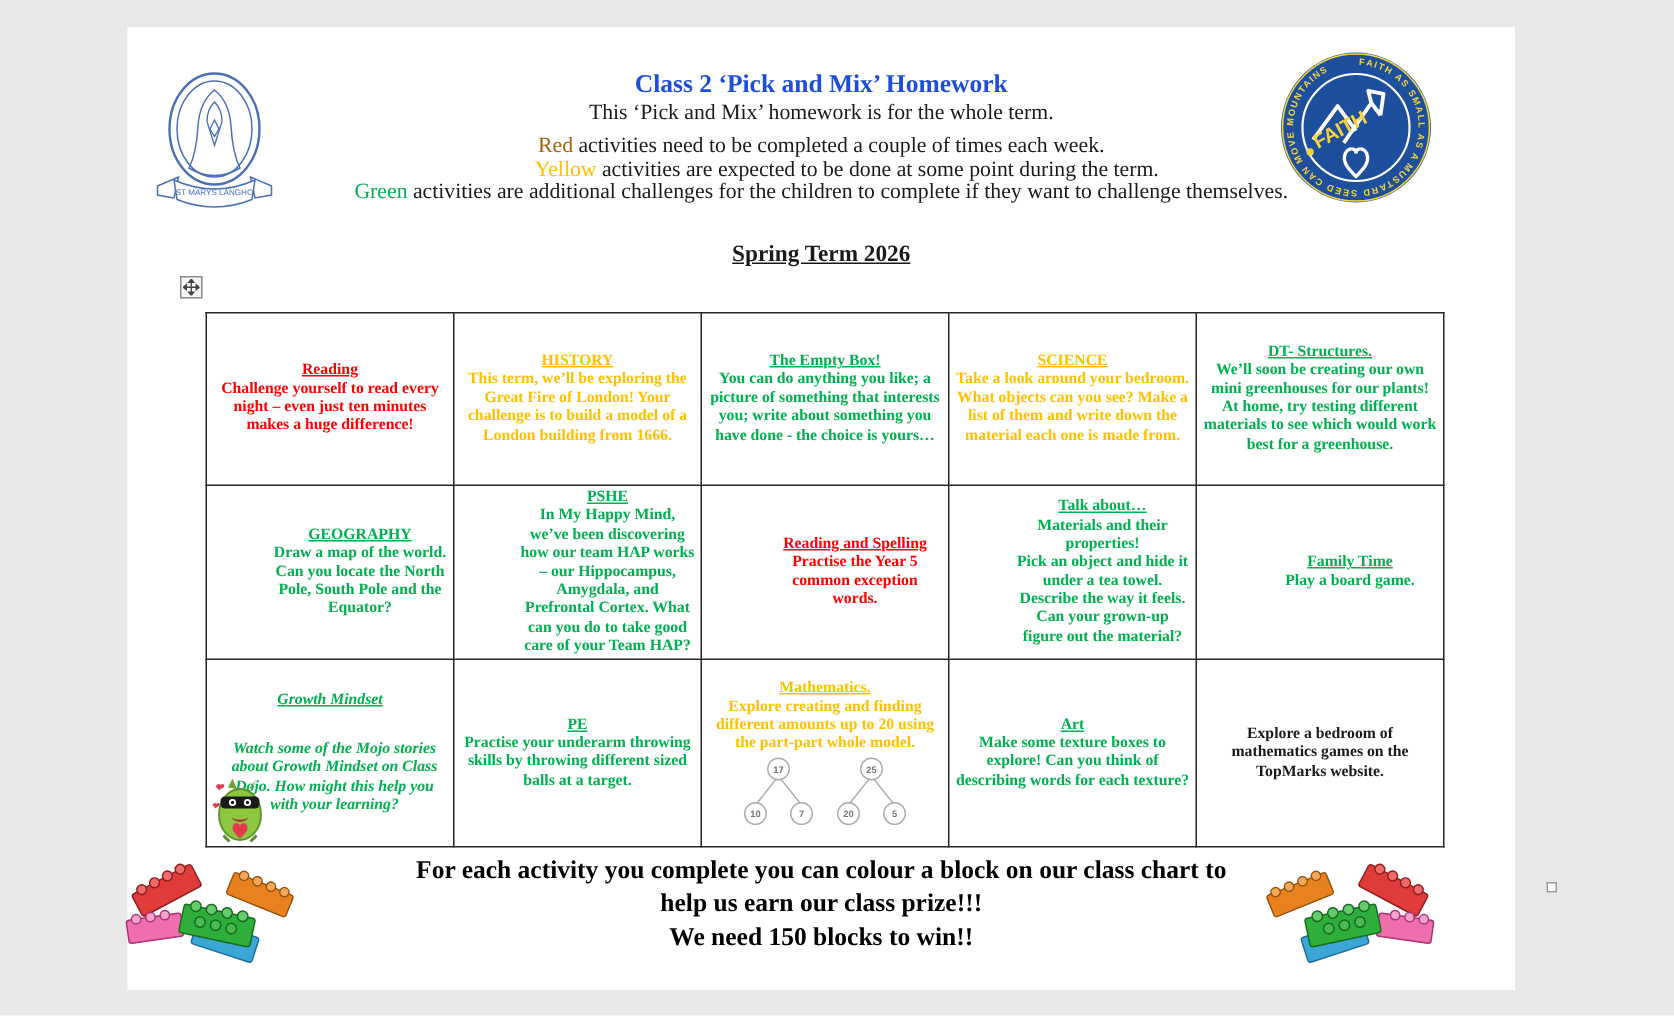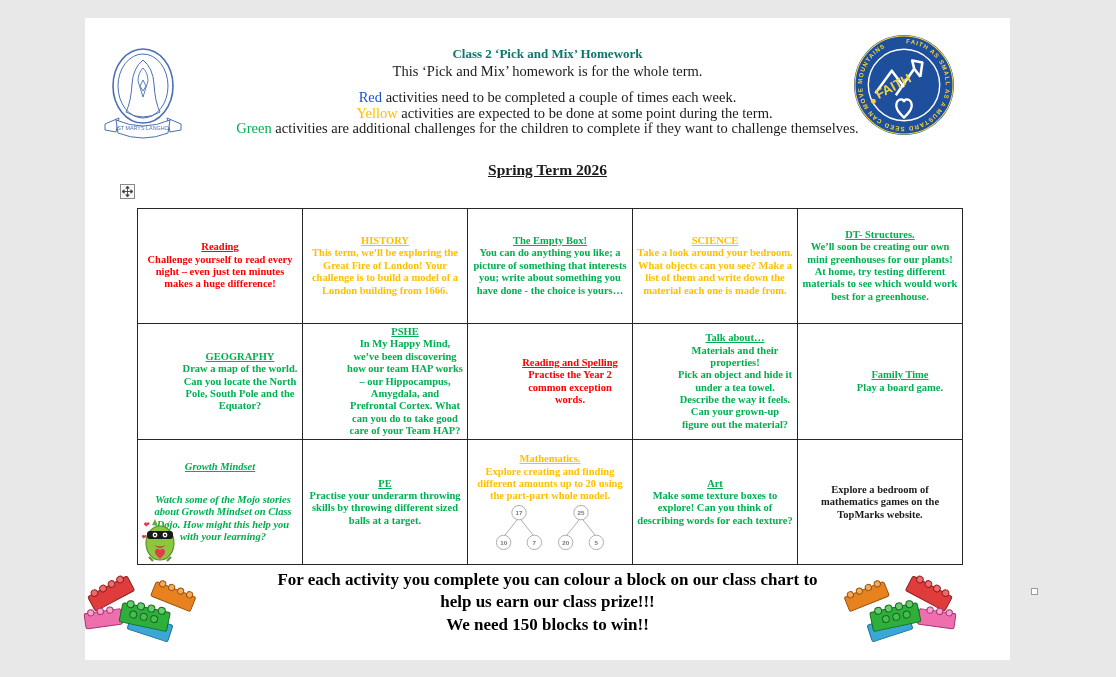--- a/index.html
+++ b/index.html
@@ -9,21 +9,21 @@
     font-family:"Liberation Serif","DejaVu Serif",serif;
   }
   .page{
     position:absolute;left:85px;top:18px;width:925px;height:642px;
     background:#ffffff;
   }
   
   .crest{position:absolute;left:8px;top:26px;width:100px;height:106px;}
   .badge{position:absolute;left:768px;top:16px;width:102px;height:102px;}
   .head-center{position:absolute;left:0;top:28px;width:100%;text-align:center;}
-  .doc-title{font-size:13px;font-weight:bold;color:#0f766e;}
+  .doc-title{font-size:17px;font-weight:bold;color:#1d4ed8;}
   .doc-subtitle{font-size:14.5px;color:#1a1a1a;margin-top:1px;}
   .legend{position:absolute;left:0;top:72px;width:100%;text-align:center;
           font-size:14.5px;color:#1a1a1a;line-height:15.5px;}
   .term{position:absolute;left:0;top:143px;width:100%;text-align:center;
         font-size:15.5px;font-weight:bold;text-decoration:underline;color:#1a1a1a;}
   
   .hw-table{
     position:absolute;left:52px;top:190px;width:780px;
     border-collapse:collapse;table-layout:fixed;
   }
@@ -93,21 +93,21 @@
     <path d="M50 82 C44 76 41 72 43 67 C45 63 50 63 50 67 C50 63 55 63 57 67 C59 72 56 76 50 82 Z" fill="none" stroke="#ffffff" stroke-width="2.2"></path>
     <circle cx="20" cy="66" r="2.4" fill="#f5d33f"></circle>
   </svg>
 
   <div class="head-center">
     <div class="doc-title">Class 2 ‘Pick and Mix’ Homework</div>
     <div class="doc-subtitle">This ‘Pick and Mix’ homework is for the whole term.</div>
   </div>
 
   <div class="legend">
-    <div><span style="color: #1d4ed8; text-align: center;">Red</span><span> activities need to be completed a couple of times each week.</span></div>
+    <div><span style="color: #a16207; text-align: center;">Red</span><span> activities need to be completed a couple of times each week.</span></div>
     <div><span style="color: rgb(255, 192, 0); margin-left: 34px;">Yellow</span><span> activities are expected to be done at some point during the term.</span></div>
     <div><span style="color: rgb(0, 176, 80);">Green</span><span> activities are additional challenges for the children to complete if they want to challenge themselves.</span></div>
   </div>
 
   <div class="term">Spring Term 2026</div>
 
   <div class="move-handle">
     <svg width="11" height="11" viewBox="0 0 20 20">
         <g stroke="#444" stroke-width="1.6" fill="#444">
       <line x1="10" y1="3" x2="10" y2="17"></line>
@@ -145,21 +145,21 @@
       <td style="color: rgb(0, 176, 80);">
         <div class="cell-title">GEOGRAPHY</div>
         <div class="cell-body">Draw a map of the world. Can you locate the North Pole, South Pole and the Equator?</div>
       </td>
       <td style="color: rgb(0, 176, 80);">
         <div class="cell-title">PSHE</div>
         <div class="cell-body">In My Happy Mind, we’ve been discovering how our team HAP works – our Hippocampus, Amygdala, and Prefrontal Cortex. What can you do to take good care of your Team HAP?</div>
       </td>
       <td style="color: rgb(255, 0, 0);">
         <div class="cell-title">Reading and Spelling</div>
-        <div class="cell-body">Practise the Year 2 common exception words.</div>
+        <div class="cell-body">Practise the Year 5 common exception words.</div>
       </td>
       <td style="color: rgb(0, 176, 80);">
         <div class="cell-title">Talk about…</div>
         <div class="cell-body">Materials and their properties!
 Pick an object and hide it under a tea towel.
 Describe the way it feels.
 Can your grown-up figure out the material?</div>
       </td>
       <td style="color: rgb(0, 176, 80);">
         <div class="cell-title">Family Time</div>

